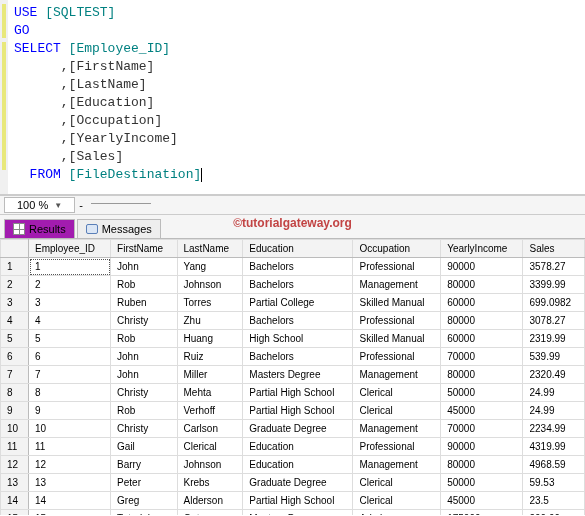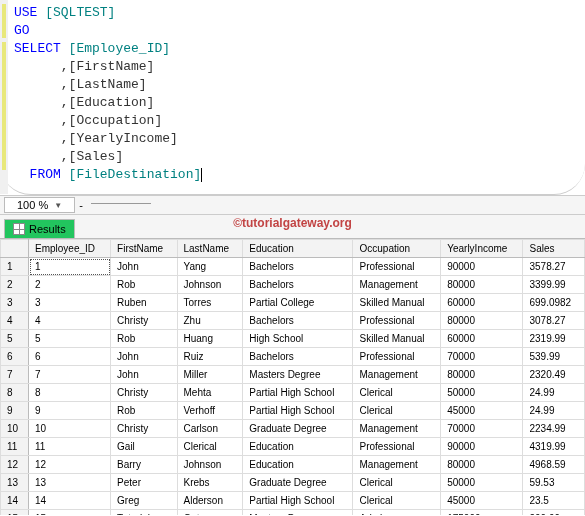--- a/index.html
+++ b/index.html
@@ -10,21 +10,20 @@
     width: 585px;
     height: 516px;
     overflow: hidden;
     position: relative;
   }
   .editor-wrap {
     display: flex;
     height: 195px;
     border-bottom: 1px solid #ccc;
     background: #fff;
-    border-radius: 31px;
   }
   .gutter {
     width: 8px;
     background: #f0f0f0;
     position: relative;
   }
   .gutter .bar {
     position: absolute;
     left: 2px;
     width: 4px;
@@ -102,21 +101,21 @@
   .tab {
     display: flex;
     align-items: center;
     padding: 3px 8px;
     border: 1px solid #bbb;
     border-bottom: none;
     background: #eee;
     gap: 4px;
     cursor: pointer;
   }
-  .tab.active { background: #22c55e; }
+  .tab.active { background: #a21caf; }
   .icon-grid {
     width: 12px; height: 12px;
     display: inline-block;
     border: 1px solid #888;
     position: relative;
     background: #fff;
   }
   .icon-grid::before, .icon-grid::after {
     content: ""; position: absolute;
     background: #888;
@@ -193,20 +192,24 @@
   <div class="slider-dash"></div>
 </div>
 
 <div class="watermark">©tutorialgateway.org</div>
 
 <div class="tabs">
   <div class="tab active">
     <span class="icon-grid"></span>
     <span>Results</span>
   </div>
+  <div class="tab">
+    <span class="icon-msg"></span>
+    <span>Messages</span>
+  </div>
 </div>
 
 <div class="grid-wrap">
   <table>
     <thead>
       <tr>
         <th class="rownum"></th>
         <th>Employee_ID</th>
         <th>FirstName</th>
         <th>LastName</th>

